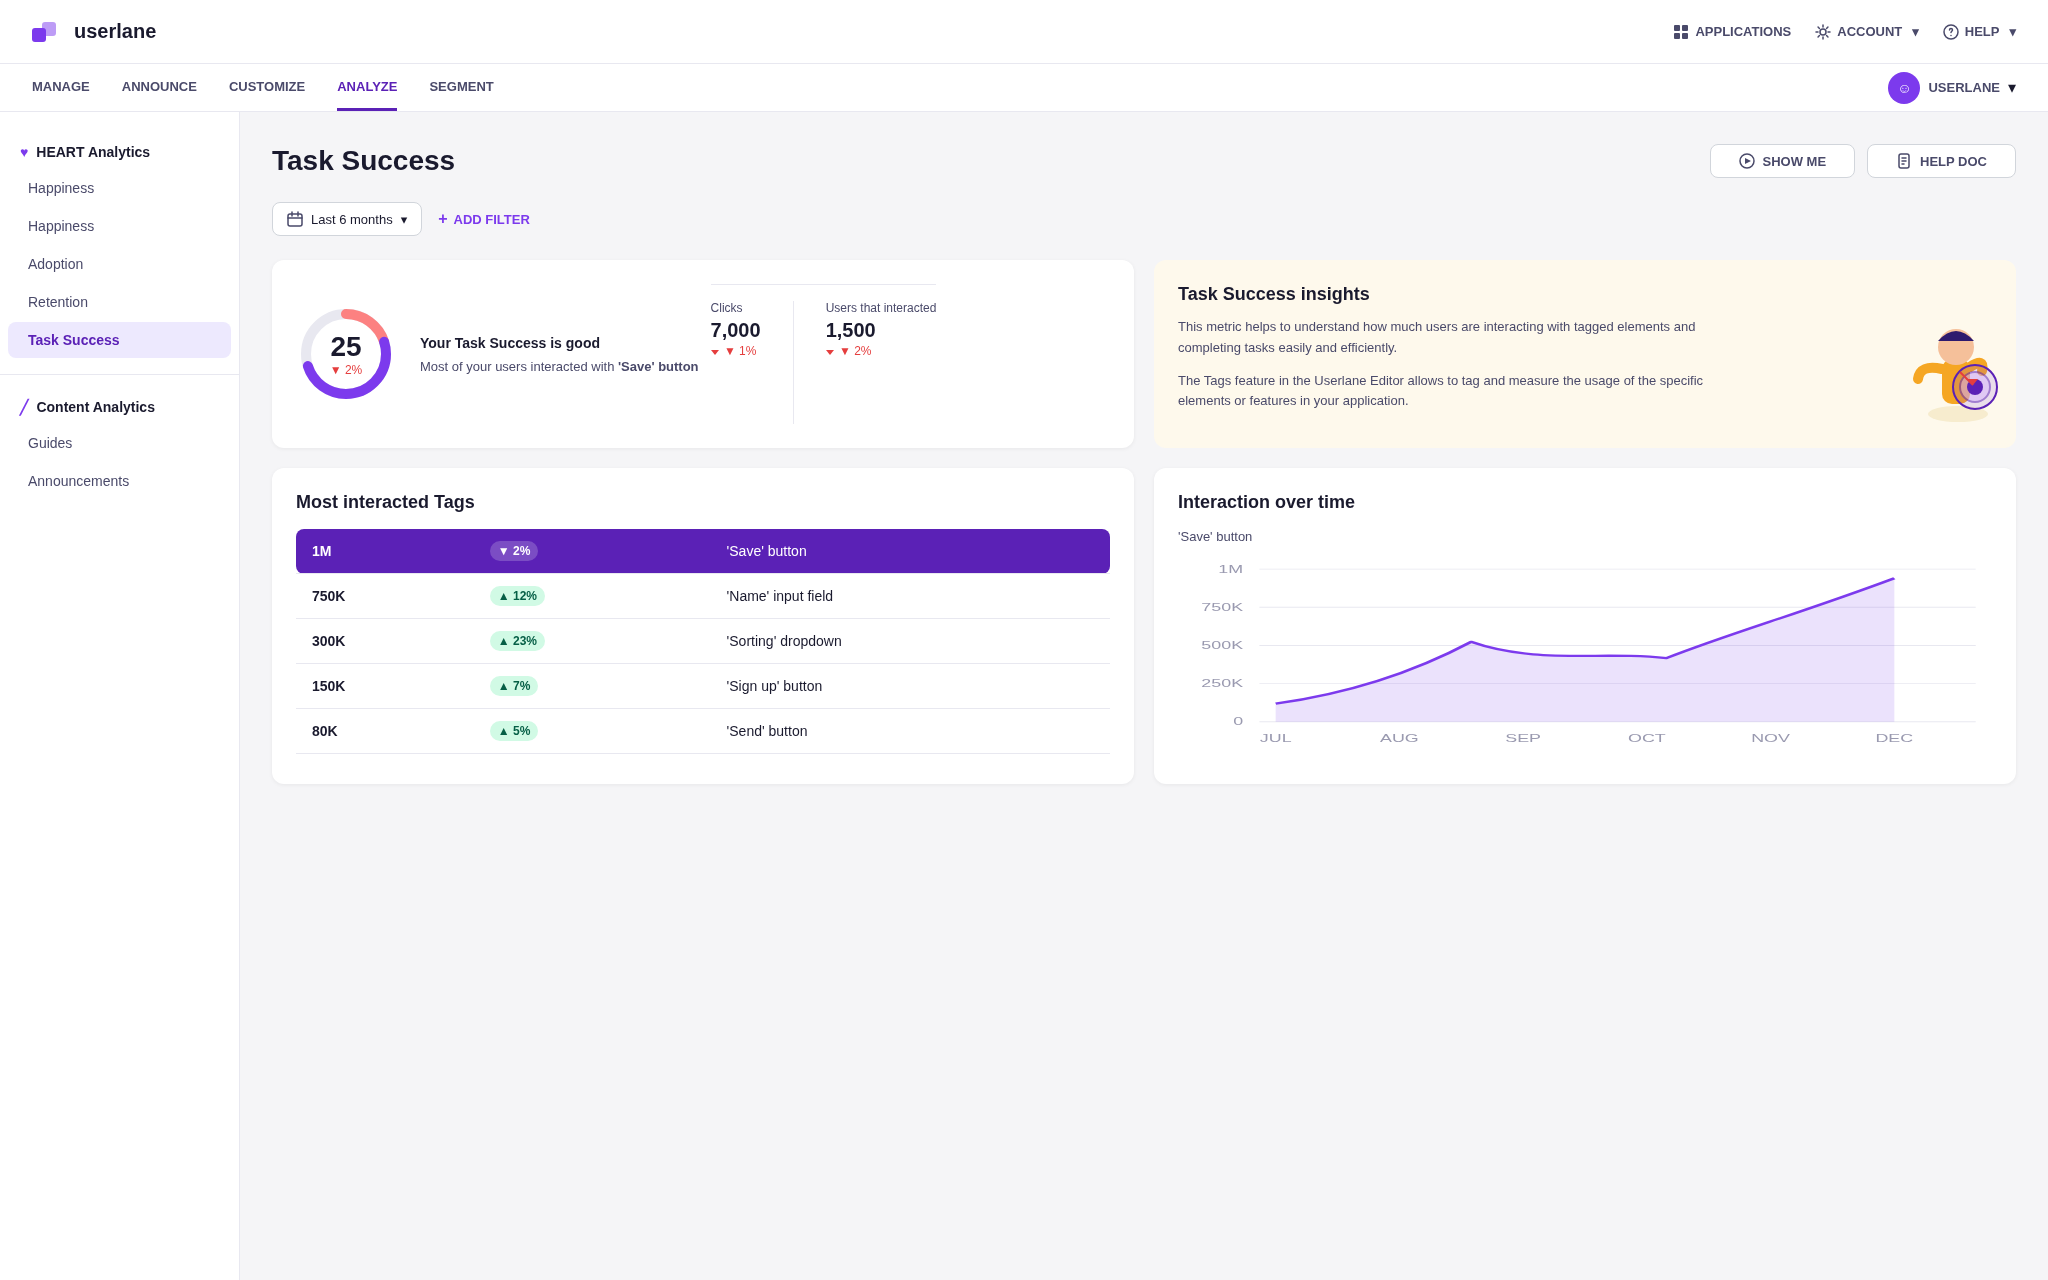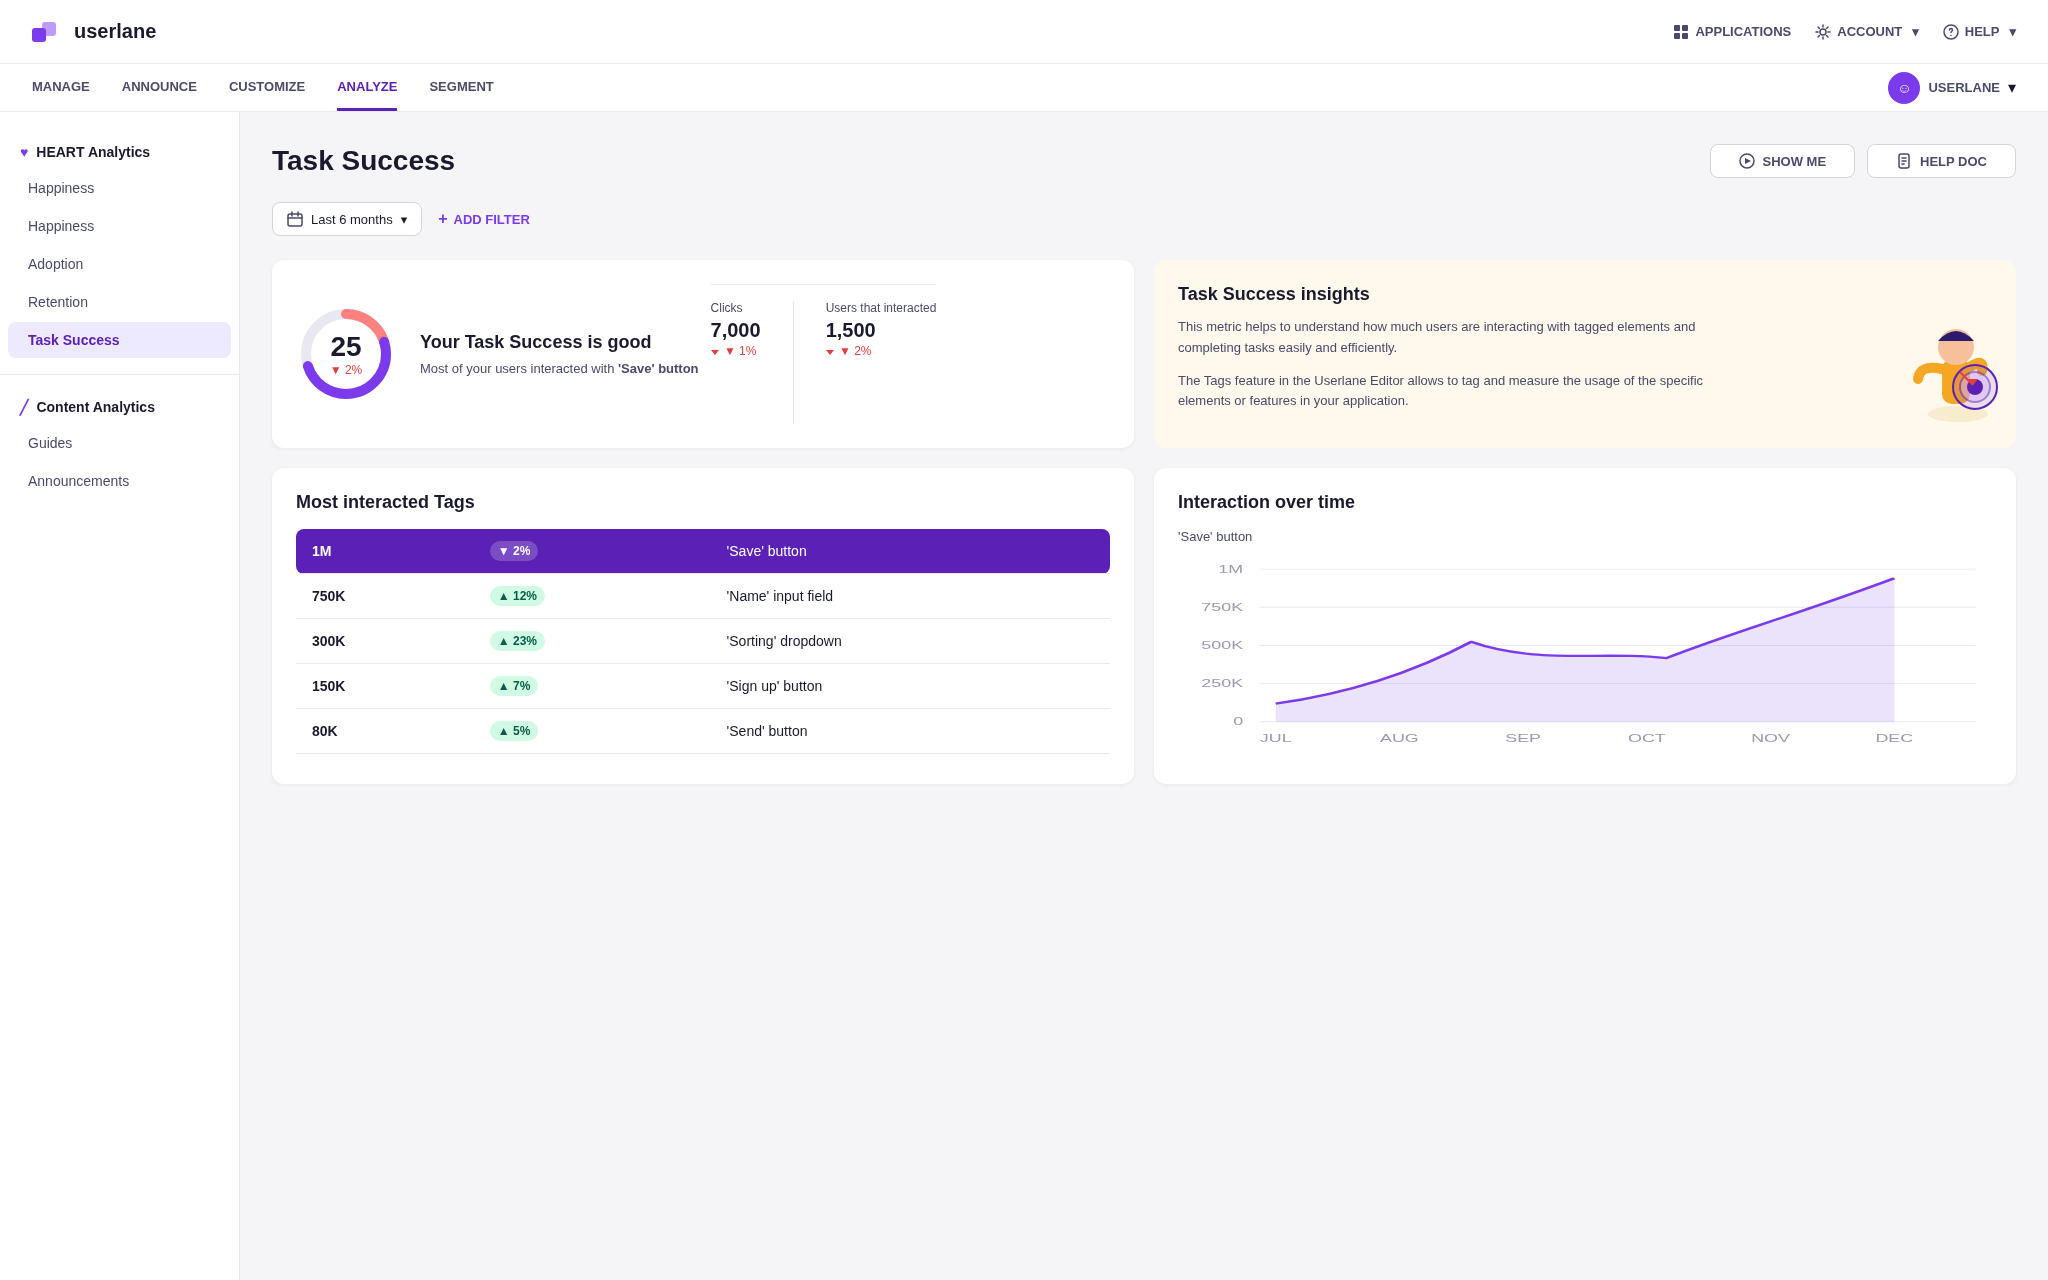--- a/index.html
+++ b/index.html
@@ -68,21 +68,21 @@
     .card { background: #fff; border-radius: 12px; padding: 24px; box-shadow: 0 1px 4px rgba(0,0,0,0.06); }
 
     
     .score-card { display: flex; flex-direction: row; gap: 12px; }
     .score-top { display: flex; align-items: center; gap: 24px; }
     .donut-wrapper { position: relative; width: 100px; height: 100px; flex-shrink: 0; }
     .donut-number { position: absolute; top: 50%; left: 50%; transform: translate(-50%, -50%); text-align: center; }
     .donut-num { font-size: 28px; font-weight: 700; color: #1a1a2e; }
     .donut-change { font-size: 12px; color: #e53e3e; display: flex; align-items: center; gap: 2px; }
     .score-info { flex: 1; }
-    .score-title { font-size: 18px; font-weight: 700; color: #1a1a2e; margin-bottom: 8px; }
+    .score-title { font-size: 14px; font-weight: 700; color: #1a1a2e; margin-bottom: 8px; }
     .score-desc { font-size: 13px; color: #4a4a6a; }
     .score-desc strong { font-weight: 700; }
     .score-metrics { display: flex; gap: 32px; padding-top: 16px; border-top: 1px solid #e8e8f0; }
     .metric-item { }
     .metric-label { font-size: 12px; color: #4a4a6a; margin-bottom: 4px; }
     .metric-value { font-size: 20px; font-weight: 700; color: #1a1a2e; }
     .metric-change { font-size: 12px; color: #e53e3e; margin-top: 2px; }
     .metric-divider { width: 1px; background: #e8e8f0; }
 
     

